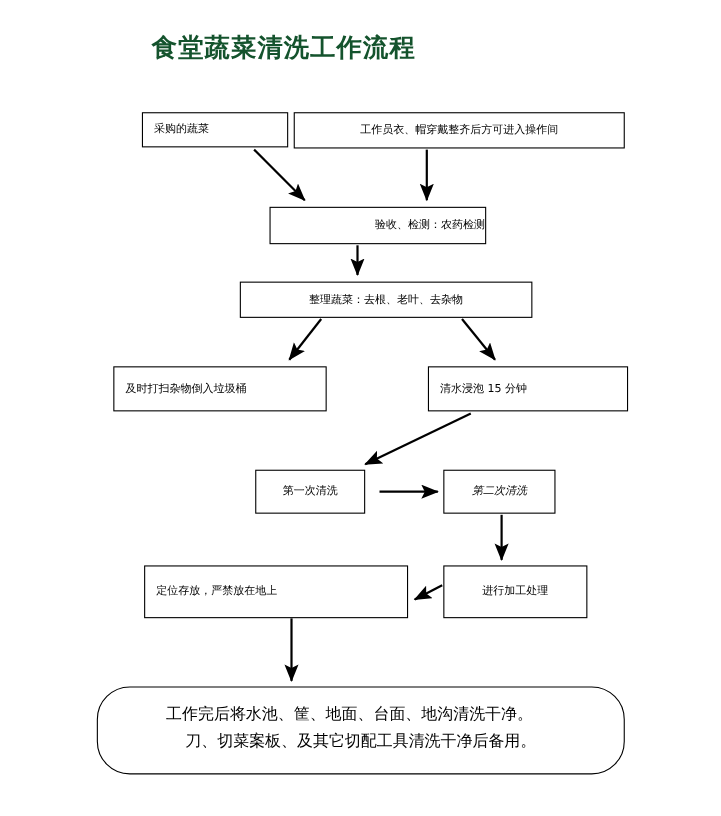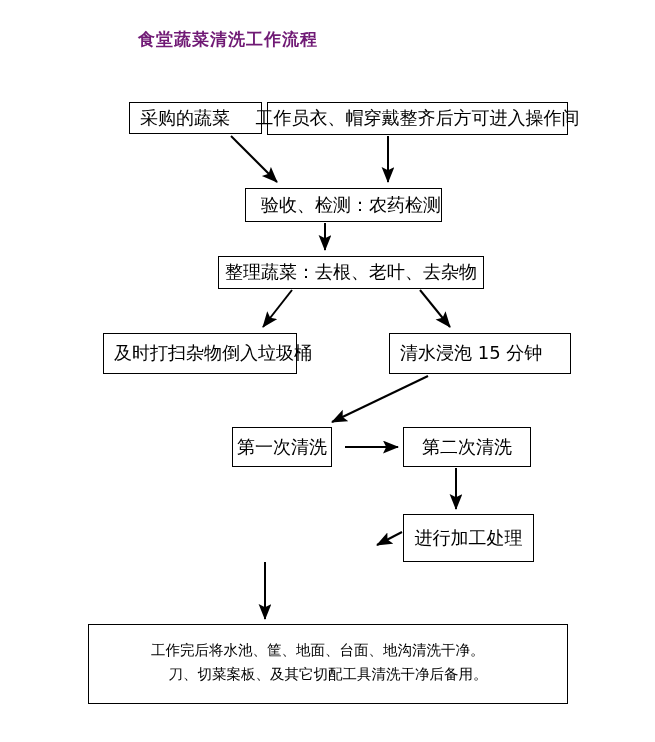--- a/index.html
+++ b/index.html
@@ -21,33 +21,33 @@
     position: absolute;
     left: 0;
     top: 0;
     width: 655px;
     height: 742px;
   }
   .title {
     position: absolute;
     left: 138px;
     top: 28px;
-    font-size: 17px;
+    font-size: 23px;
     font-weight: bold;
-    color: #701a75;
+    color: #14532d;
     letter-spacing: 1px;
     white-space: nowrap;
   }
   .node {
     position: absolute;
     box-sizing: border-box;
     border: 1px solid #000000;
     background: #ffffff;
     color: #000000;
-    font-size: 18px;
+    font-size: 10px;
     line-height: 1.35;
     display: flex;
     align-items: center;
     z-index: 2;
   }
   .node.left-text {
     justify-content: flex-start;
     padding-left: 10px;
   }
   .node.center-text {
@@ -74,24 +74,24 @@
   }
 
   
   #node-purchase      { left: 129px; top: 102px; width: 133px; height: 32px; }
   #node-uniform       { left: 267px; top: 102px; width: 301px; height: 33px; }
   #node-inspect       { left: 245px; top: 188px; width: 197px; height: 34px; justify-content: flex-end; }
   #node-trim          { left: 218px; top: 256px; width: 266px; height: 33px; }
   #node-waste         { left: 103px; top: 333px; width: 194px; height: 41px; }
   #node-soak          { left: 389px; top: 333px; width: 182px; height: 41px; }
   #node-wash-first    { left: 232px; top: 427px; width: 100px; height: 40px; }
-  #node-wash-second   { left: 403px; top: 427px; width: 128px; height: 40px; }
+  #node-wash-second   { left: 403px; top: 427px; width: 102px; height: 40px; font-style: italic; }
   #node-store         { left: 131px; top: 514px; width: 240px; height: 48px; }
   #node-process       { left: 403px; top: 514px; width: 131px; height: 48px; }
-  #node-cleanup       { left: 88px; top: 624px; width: 480px; height: 80px; }
+  #node-cleanup       { left: 88px; top: 624px; width: 480px; height: 80px; border-radius: 30px; }
 </style>
 </head>
 <body>
 
 <div id="page">
 
   <div class="title">食堂蔬菜清洗工作流程</div>
 
   <svg id="flow-svg" viewBox="0 0 655 742" xmlns="http://www.w3.org/2000/svg">
     <defs>
@@ -146,20 +146,23 @@
   </div>
 
   <div class="node center-text" id="node-wash-first">
     <span class="node-label">第一次清洗</span>
   </div>
 
   <div class="node center-text" id="node-wash-second">
     <span class="node-label">第二次清洗</span>
   </div>
 
+  <div class="node left-text" id="node-store">
+    <span class="node-label">定位存放，严禁放在地上</span>
+  </div>
 
   <div class="node center-text" id="node-process">
     <span class="node-label">进行加工处理</span>
   </div>
 
   <div class="node multiline" id="node-cleanup">
     <span class="line-1">工作完后将水池、筐、地面、台面、地沟清洗干净。</span>
     <span class="line-2">刀、切菜案板、及其它切配工具清洗干净后备用。</span>
   </div>
 

